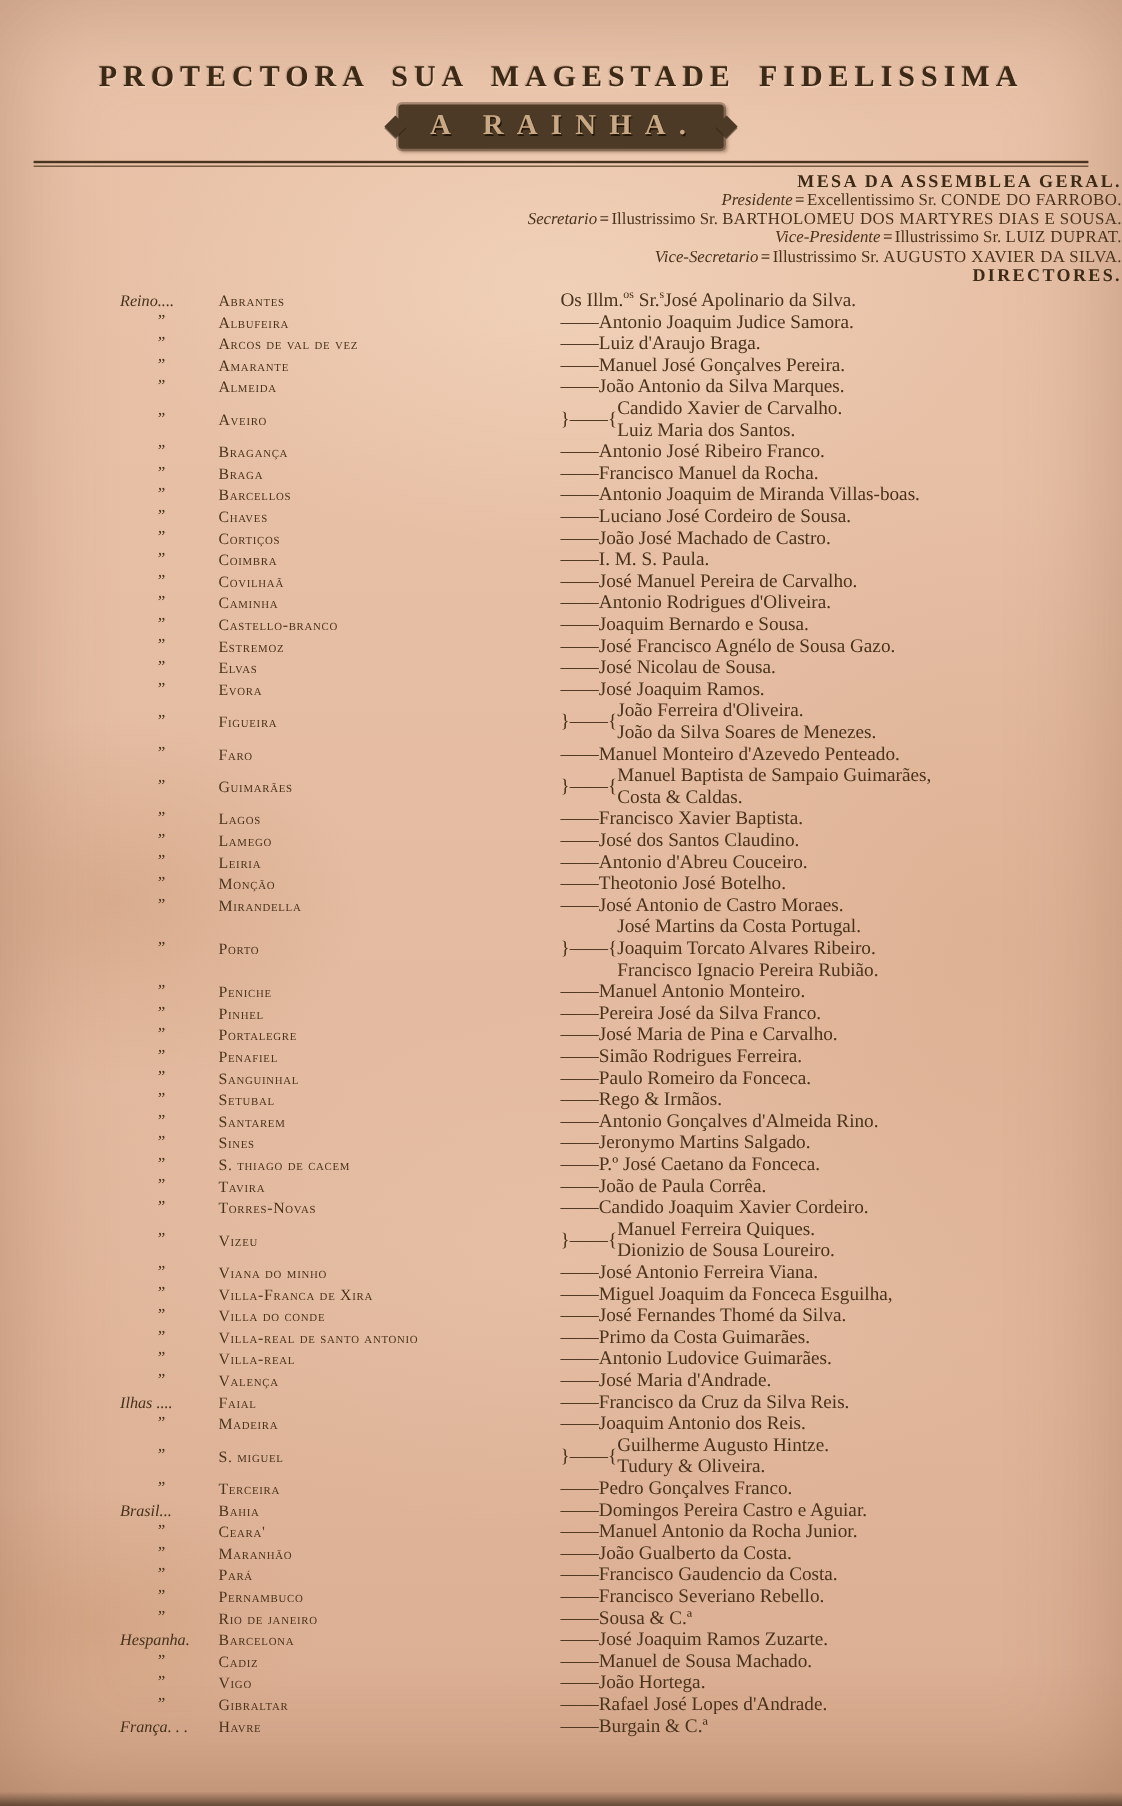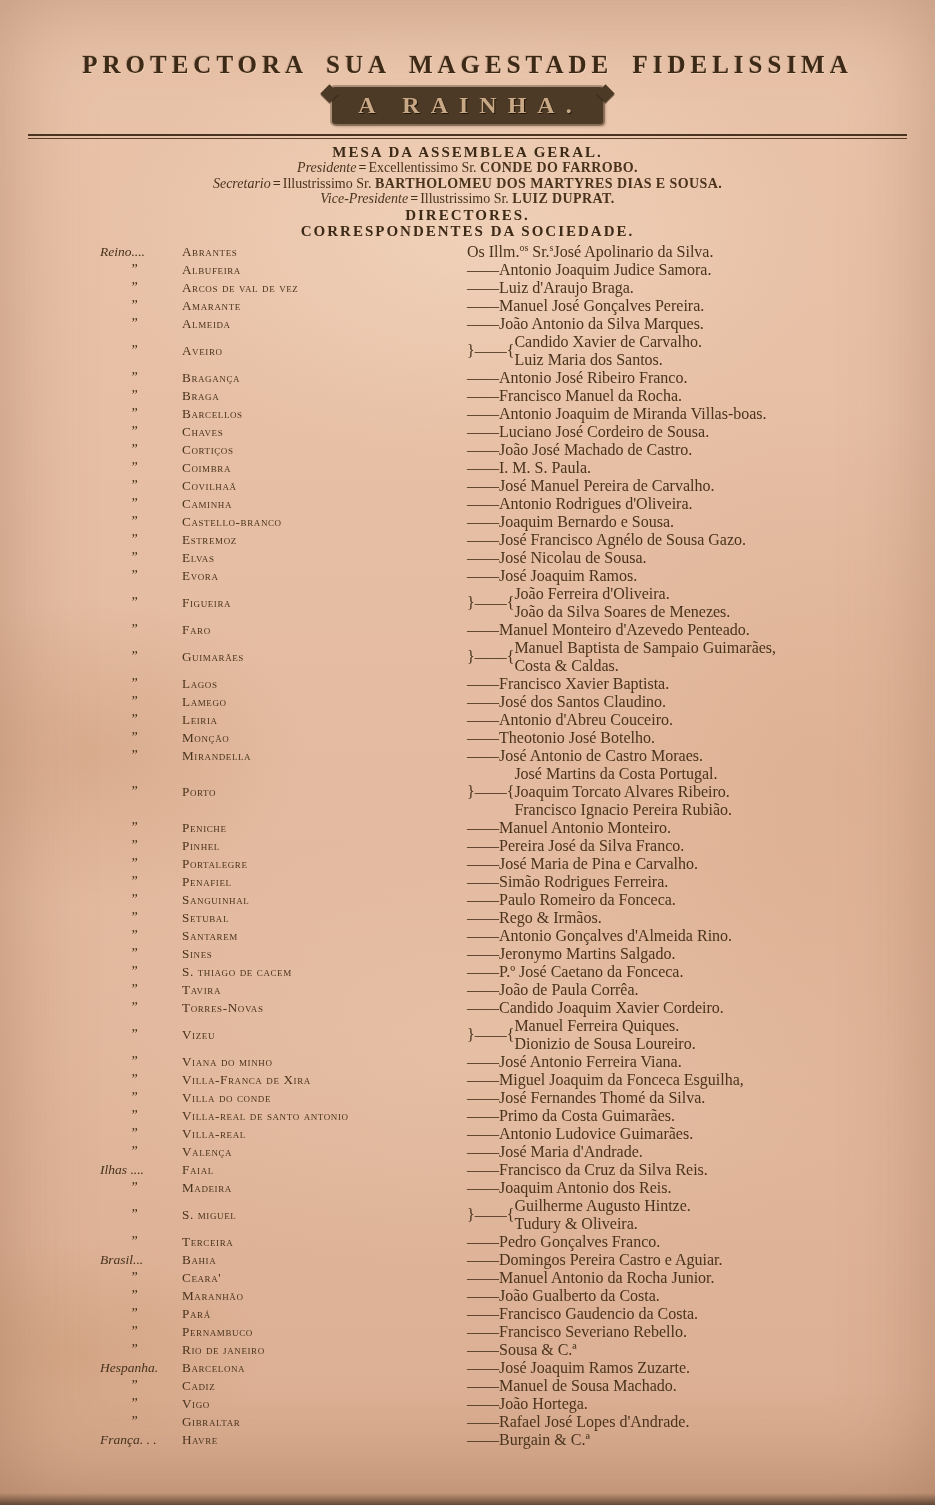--- a/index.html
+++ b/index.html
@@ -18,37 +18,37 @@
     box-shadow: inset 0 0 90px rgba(120,75,45,0.35);
   }
   .page::after{content:"";position:absolute;left:0;right:0;bottom:0;height:12px;
     background:linear-gradient(to bottom, rgba(50,33,20,0), rgba(40,26,15,0.6));}
   .content{position:relative;padding-top:50px;}
 
   
   .main-title{text-align:center;font-weight:700;font-size:25px;line-height:30px;
     letter-spacing:5px;word-spacing:8px;color:#3c2a17;
     text-shadow:1px 1px 0 rgba(255,235,210,0.35), -1px -1px 0 rgba(60,30,10,0.15);}
-  .banner-row{display:flex;justify-content:center;margin:7px 0 10px;}
+  .banner-row{display:flex;justify-content:center;align-items:center;margin:7px 0 10px;}
   .finial{width:13px;height:13px;background:#4c3a26;transform:rotate(45deg);box-shadow:1px 1px 0 rgba(40,25,12,.5);}
   .finial.gap-l{margin-right:-4px;}
   .finial.gap-r{margin-left:-4px;}
   .ribbon{background:linear-gradient(to bottom,#55412c,#463télé427 0);
     background:#4c3a26;color:#c9a886;padding:5px 20px 6px 26px;border-radius:3px;
     font-weight:700;font-size:24px;line-height:26px;letter-spacing:11px;
     text-shadow:1px 1px 0 #241708;box-shadow:0 0 0 2px rgba(60,42,24,.35),2px 2px 3px rgba(70,45,25,.45);}
   .rule-double{height:2px;border-top:2px solid #4a3420;border-bottom:1px solid #5a3f27;margin:0 28px;}
 
   
-  .assembly{text-align:center;padding-top:5px;}
+  .assembly{text-align:right;padding-top:5px;}
   .h-bold{font-weight:700;font-size:15px;line-height:16px;letter-spacing:2px;color:#3c2a17;}
   .officer-line{font-size:14px;line-height:15.5px;}
   .officer-line .role{font-style:italic;}
   .officer-line .sep{padding:0 2px;font-weight:700;}
-  .officer-line .oname{font-weight:700;letter-spacing:0.4px;}
+  .officer-line .oname{font-weight:400;letter-spacing:0.4px;}
   .plain-line{font-size:14px;line-height:15.5px;}
   sup{font-size:0.62em;vertical-align:super;line-height:0;}
 
   
   .corr-table{margin:4px 0 0 0;padding:0 38px 0 100px;}
   .t-row{display:flex;align-items:center;min-height:15.2px;}
   .t-region{width:82px;flex:none;font-style:italic;font-size:13.5px;line-height:15.2px;color:#46311c;}
   .t-region.ditto{padding-left:30px;box-sizing:border-box;font-size:14px;}
   .t-place{width:285px;flex:none;display:flex;align-items:flex-end;}
   .place-name{font-variant:small-caps;font-weight:400;font-size:13.2px;line-height:15.2px;
@@ -88,23 +88,23 @@
     </div>
 
     <div class="rule-double"></div>
 
     <div class="assembly">
       <div class="h-bold">MESA DA ASSEMBLEA GERAL.</div>
       <div id="officers">
           <div class="officer-line"><span class="role">Presidente</span><span class="sep">=</span><span>Excellentissimo Sr. </span><span class="oname">CONDE DO FARROBO.</span></div>
           <div class="officer-line"><span class="role">Secretario</span><span class="sep">=</span><span>Illustrissimo Sr. </span><span class="oname">BARTHOLOMEU DOS MARTYRES DIAS E SOUSA.</span></div>
           <div class="officer-line"><span class="role">Vice-Presidente</span><span class="sep">=</span><span>Illustrissimo Sr. </span><span class="oname">LUIZ DUPRAT.</span></div>
+          <div class="officer-line"><span class="role">Vice-Secretario</span><span class="sep">=</span><span>Illustrissimo Sr. </span><span class="oname">AUGUSTO XAVIER DA SILVA.</span></div>
         </div>
       <div class="h-bold">DIRECTORES.</div>
-      <div class="h-bold">CORRESPONDENTES DA SOCIEDADE.</div>
     </div>
 
     <div class="corr-table" id="corr-table">
         <div class="t-row">
           <div class="t-region">Reino....</div>
           <div class="t-place">
             <span class="place-name">Abrantes</span>
             <span class="leader"></span>
           </div>
           <div class="t-brace-l"></div>

